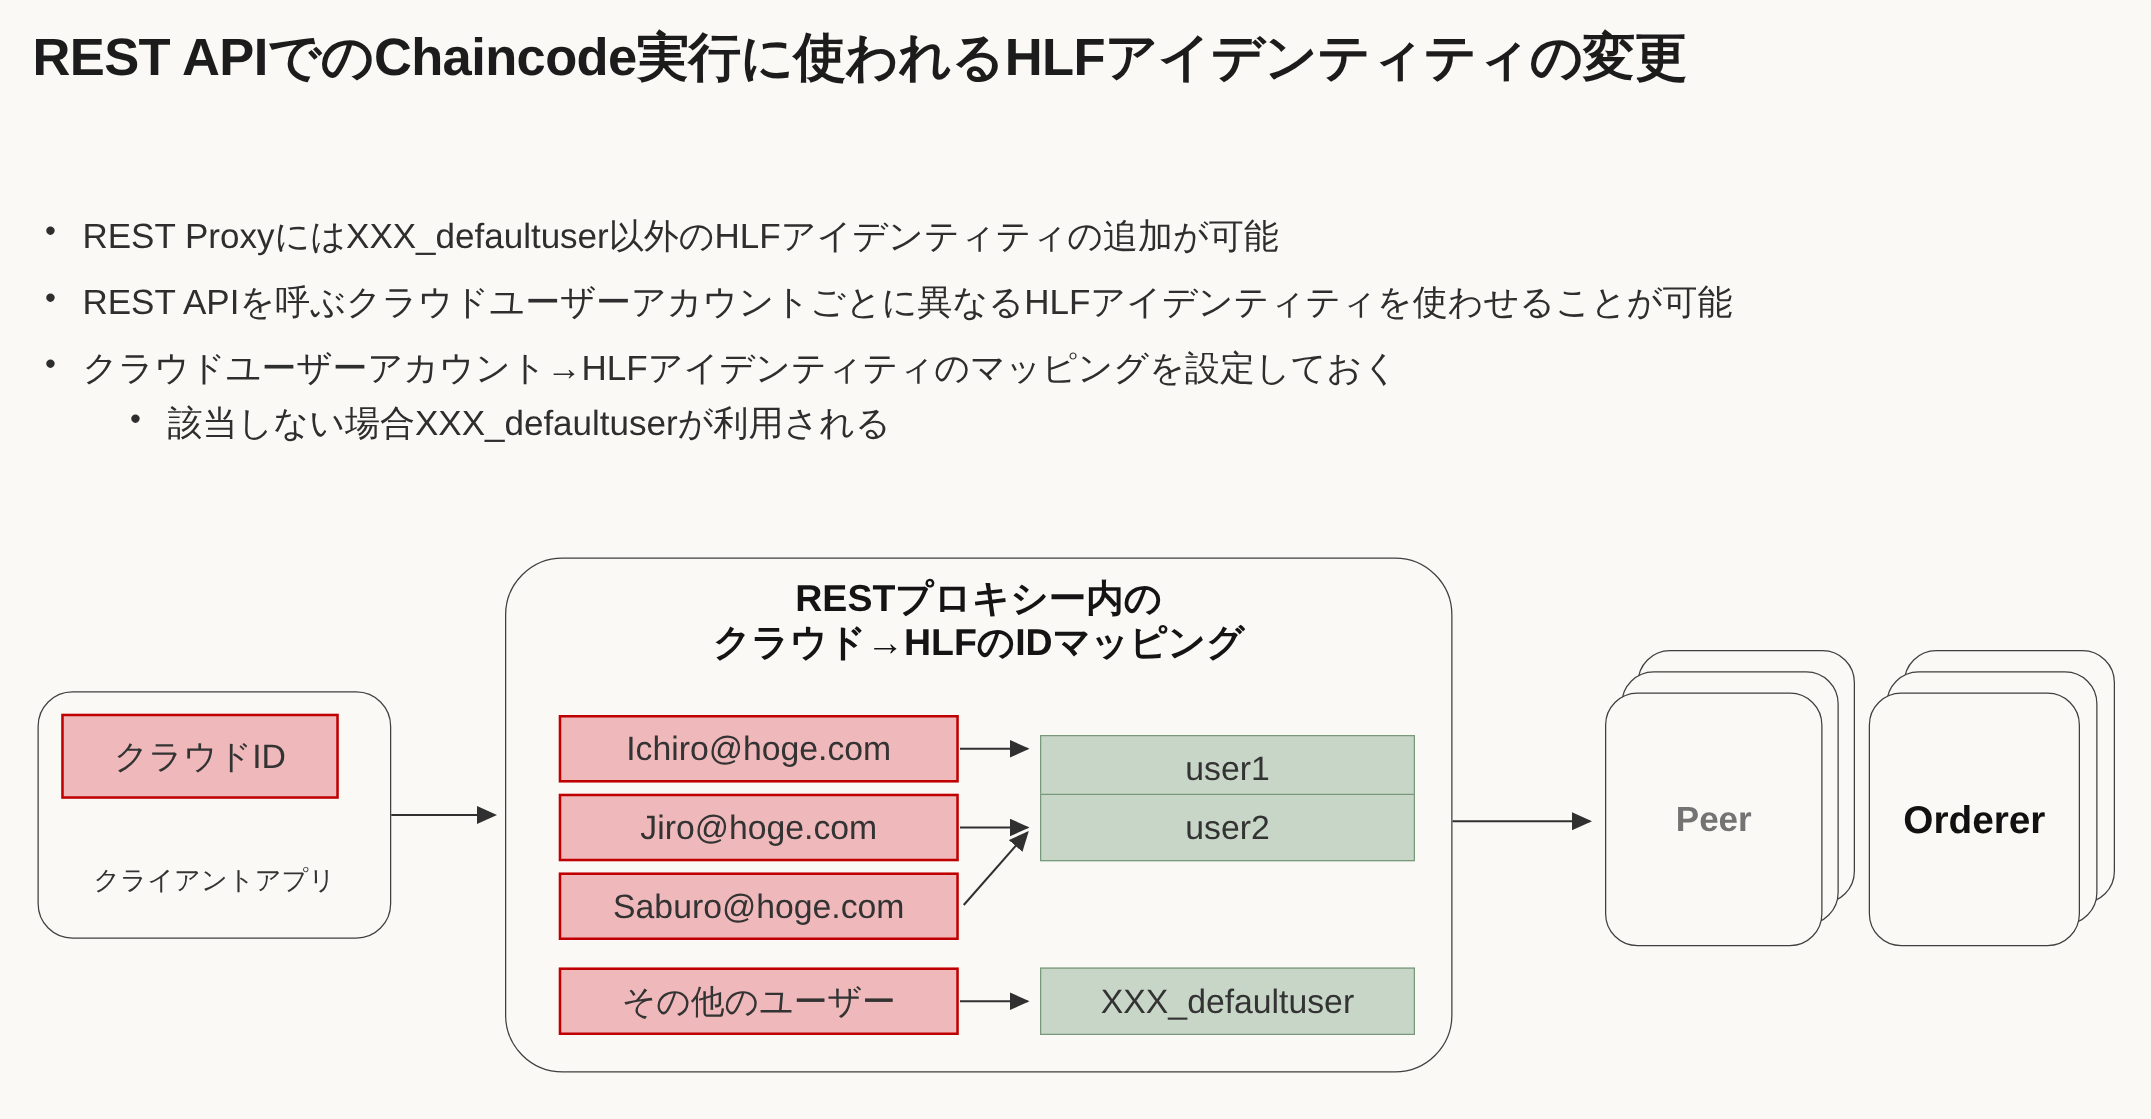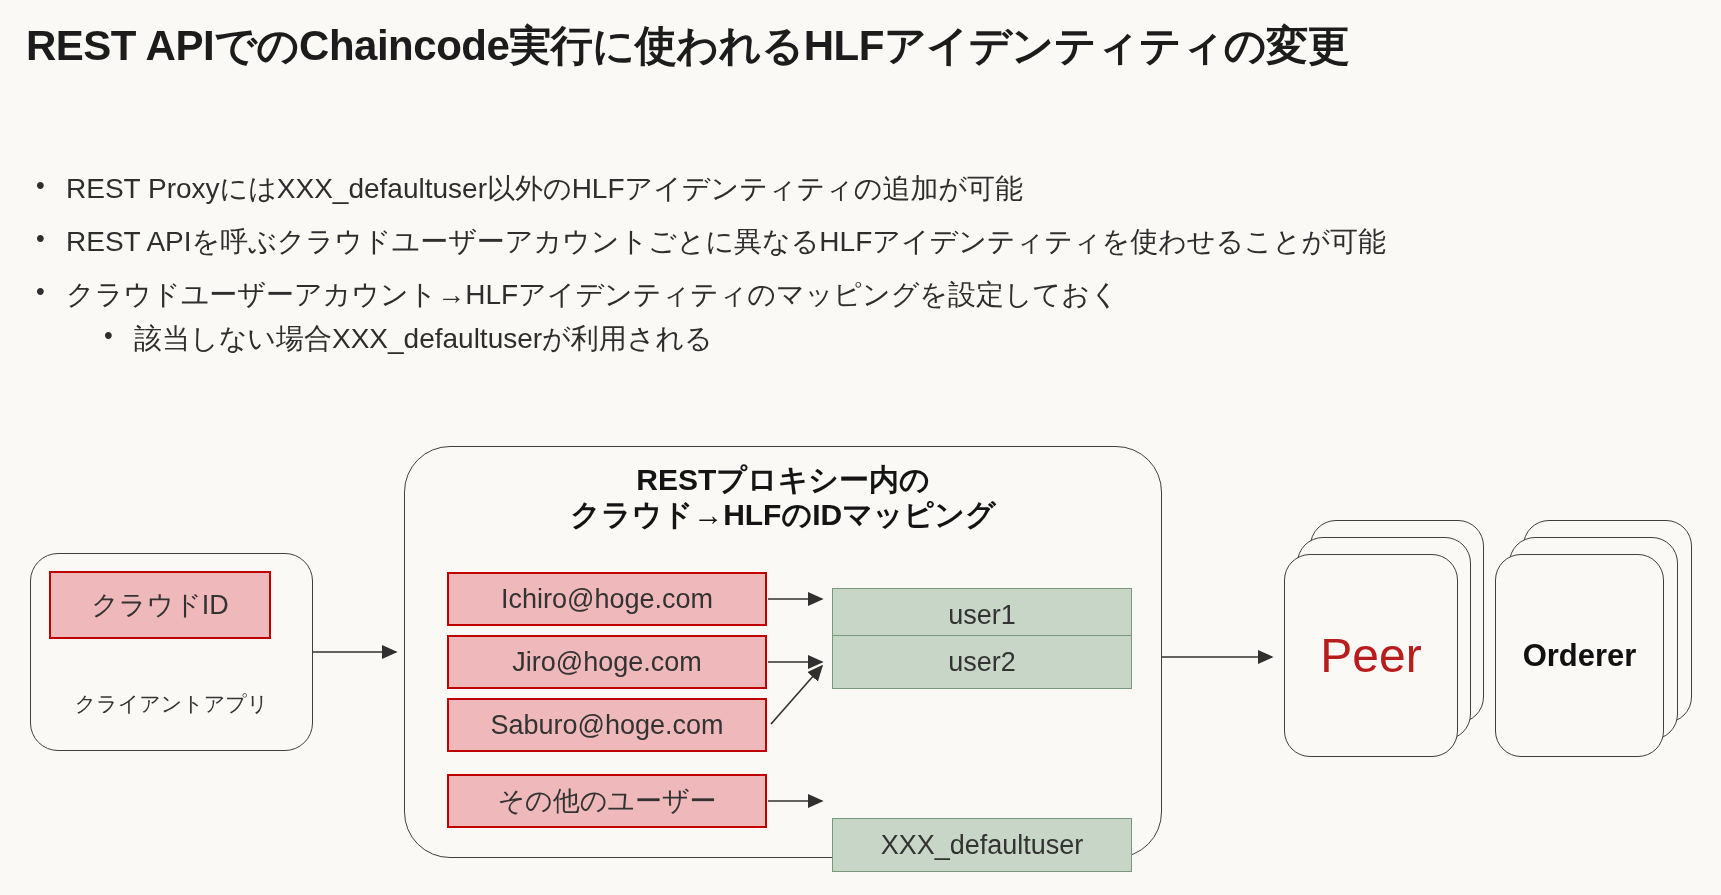--- a/index.html
+++ b/index.html
@@ -33,21 +33,21 @@
   .pink{background:#efb8ba;border:2px solid #c00000;}
   .green{background:#c8d6c7;border:1.6px solid #78997b;}
   .client-label{
     position:absolute;left:30px;top:690px;width:283px;text-align:center;
     font-size:21px;color:#333333;
   }
   .card{
     position:absolute;border:1.4px solid #3f3f3f;border-radius:26px;background:#faf9f6;
     box-sizing:border-box;display:flex;align-items:center;justify-content:center;
   }
-  .peer-text{font-size:48px;font-weight:400;color:#b91c1c;}
+  .peer-text{font-size:28px;font-weight:700;color:#737373;}
   .orderer-text{font-size:31px;font-weight:700;color:#111111;}
   svg.arrows{position:absolute;left:0;top:0;pointer-events:none;}
 </style>
 </head>
 <body>
 
 <div class="canvas">
 
   <div class="title">REST APIでのChaincode実行に使われるHLFアイデンティティの変更</div>
 
@@ -66,21 +66,21 @@
     <div>クラウド→HLFのIDマッピング</div>
   </div>
 
   <div class="map-cell pink" style="left:447px;top:572px;width:320px;height:54px;">Ichiro@hoge.com</div>
   <div class="map-cell pink" style="left:447px;top:635px;width:320px;height:54px;">Jiro@hoge.com</div>
   <div class="map-cell pink" style="left:447px;top:698px;width:320px;height:54px;">Saburo@hoge.com</div>
   <div class="map-cell pink" style="left:447px;top:774px;width:320px;height:54px;">その他のユーザー</div>
 
   <div class="map-cell green" style="left:832px;top:572px;width:300px;height:54px;margin-top:16px;">user1</div>
   <div class="map-cell green" style="left:832px;top:635px;width:300px;height:54px;">user2</div>
-  <div class="map-cell green" style="left:832px;top:774px;width:300px;height:54px;margin-top:44px;">XXX_defaultuser</div>
+  <div class="map-cell green" style="left:832px;top:774px;width:300px;height:54px;">XXX_defaultuser</div>
 
   <div class="card" style="left:1310px;top:520px;width:174px;height:203px;"></div>
   <div class="card" style="left:1297px;top:537px;width:174px;height:203px;"></div>
   <div class="card" style="left:1284px;top:554px;width:174px;height:203px;">
     <span class="peer-text">Peer</span>
   </div>
 
   <div class="card" style="left:1523px;top:520px;width:169px;height:203px;"></div>
   <div class="card" style="left:1509px;top:537px;width:169px;height:203px;"></div>
   <div class="card" style="left:1495px;top:554px;width:169px;height:203px;">

